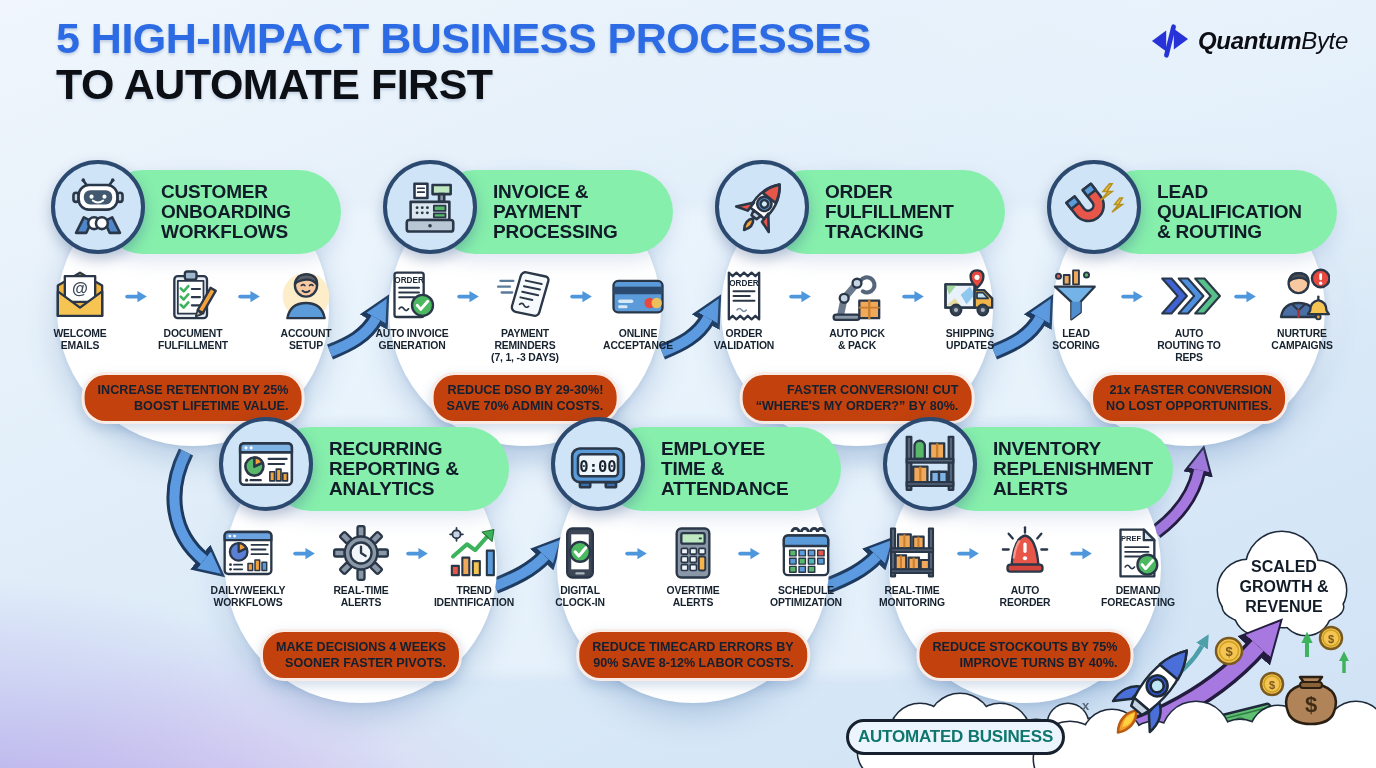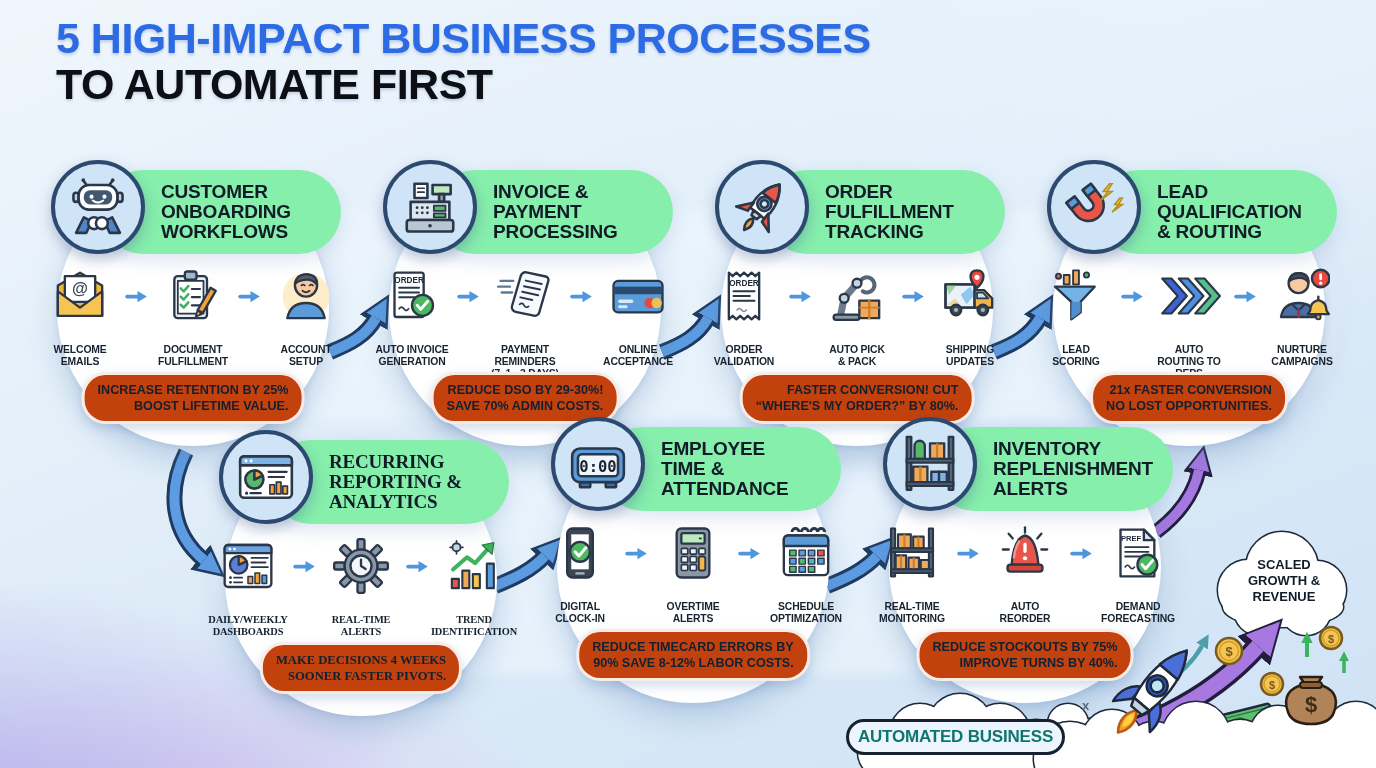--- a/index.html
+++ b/index.html
@@ -24,44 +24,44 @@
   .logo{position:absolute;right:28px;top:22px;display:flex;align-items:center;gap:7px;z-index:4;}
   .logo-ic{width:42px;height:38px;}
   .logo-text{font-size:24px;color:#0d0d14;font-style:italic;letter-spacing:-.3px;}
   .lb{font-weight:800;} .ll{font-weight:400;}
 
   .decor{position:absolute;left:0;top:0;z-index:1;pointer-events:none;}
   .scene{position:absolute;left:0;top:0;z-index:3;pointer-events:none;}
 
   .process{position:absolute;width:272px;height:280px;z-index:2;}
   .p1{left:57px;top:168px;} .p2{left:389px;top:168px;} .p3{left:721px;top:168px;} .p4{left:1053px;top:168px;}
-  .p5{left:225px;top:438px;font-family:Liberation Serif, serif;} .p6{left:557px;top:425px;} .p7{left:889px;top:425px;}
+  .p5{left:225px;top:425px;} .p6{left:557px;top:425px;} .p7{left:889px;top:425px;}
   .circle{position:absolute;left:0;top:6px;width:272px;height:272px;border-radius:50%;background:#fff;
     box-shadow:0 14px 30px rgba(91,130,180,.30), 0 2px 6px rgba(91,130,180,.18);}
   .bubble{position:absolute;left:44px;top:2px;width:240px;min-height:84px;background:#86efac;border-radius:44px;
     display:flex;align-items:center;padding:5px 8px 5px 60px;box-sizing:border-box;
     box-shadow:0 8px 18px rgba(120,150,195,.22);}
   .title{font-size:19px;font-weight:800;line-height:1.07;color:#111c28;white-space:pre-line;letter-spacing:-.2px;}
   .badge{position:absolute;left:-6px;top:-8px;width:94px;height:94px;border-radius:50%;background:#cfe4f7;
     border:4px solid #2c4a70;box-sizing:border-box;display:flex;align-items:center;justify-content:center;
     box-shadow:0 6px 14px rgba(60,90,140,.35);}
   .badge-svg{width:62px;height:62px;}
   .steps{position:absolute;top:100px;left:2px;width:268px;display:flex;justify-content:center;align-items:flex-start;}
   .step{width:90px;display:flex;flex-direction:column;align-items:center;flex:none;}
   .icon-svg{width:56px;height:56px;}
   svg[data-icon="triple-chevron-icon"]{width:66px;height:56px;}
-  .label{margin-top:20px;font-size:10.4px;font-weight:700;line-height:1.16;text-align:center;color:#17222f;
+  .label{margin-top:4px;font-size:10.4px;font-weight:700;line-height:1.16;text-align:center;color:#17222f;
     white-space:pre-line;letter-spacing:-.15px;}
   .sarr{width:23px;height:15px;margin-top:21px;flex:none;}
   .benefit{position:absolute;top:204px;left:50%;transform:translateX(-50%);background:#c2410c;
     border:3px solid rgba(255,255,255,.9);border-radius:24px;padding:7px 13px;font-size:12.6px;font-weight:800;
     text-align:right;color:#122031;white-space:pre-line;line-height:1.28;width:max-content;max-width:250px;
     box-shadow:0 5px 12px rgba(90,130,180,.28);}
 
-  .cloud-label{position:absolute;left:1220px;top:557px;width:128px;text-align:center;font-size:13px;
+  .cloud-label{position:absolute;left:1220px;top:557px;width:128px;text-align:center;font-size:16px;
     font-weight:800;line-height:1.24;color:#111c28;white-space:pre-line;z-index:4;}
   .auto-pill{position:absolute;left:846px;top:719px;width:213px;height:30px;border:3px solid #16202e;
     border-radius:19px;background:#ecf5fd;display:flex;align-items:center;justify-content:center;
     font-size:17px;font-weight:800;color:#0f766e;letter-spacing:-.2px;z-index:5;}
   #sprite{position:absolute;width:0;height:0;overflow:hidden;}
 </style>
 </head>
 <body>
 
 <svg id="sprite" xmlns="http://www.w3.org/2000/svg" aria-hidden="true">
@@ -541,20 +541,26 @@
         <path d="M1156,532 C1180,514 1194,494 1199,470" stroke="#a678e0" stroke-width="9.5" marker-end="url(#hP)"></path>
       </g>
     </g>
   </svg>
 
   <div class="titles">
     <div class="t1">5 HIGH-IMPACT BUSINESS PROCESSES</div>
     <div class="t2">TO AUTOMATE FIRST</div>
   </div>
 
+  <div class="logo">
+    <svg class="logo-ic">
+        <use href="#quantumbyte-logo-icon"></use>
+      </svg>
+    <div class="logo-text"><span class="lb">Quantum</span><span class="ll">Byte</span></div>
+  </div>
 
   <svg class="scene" width="1376" height="768" viewBox="0 0 1376 768">
     <defs>
       <marker id="hT" viewBox="0 0 10 10" refX="0" refY="5" markerWidth="3" markerHeight="3" orient="auto">
           <path d="M0 0 L10 5 L0 10 z" fill="#4d9faa"></path>
         </marker>
       <marker id="hG" viewBox="0 0 10 10" refX="0" refY="5" markerWidth="2.8" markerHeight="2.8" orient="auto">
           <path d="M0 0 L10 5 L0 10 z" fill="#3cb35c"></path>
         </marker>
       <g id="cS">
@@ -859,21 +865,21 @@
       <svg class="badge-svg">
           <use href="#dashboard-badge-icon"></use>
         </svg>
     </div>
     <div class="steps">
         <div class="step">
           <svg class="icon-svg" data-icon="dashboard-mini-icon">
             <use href="#dashboard-mini-icon"></use>
           </svg>
           <div class="label">DAILY/WEEKLY
-DASHBOARDS</div>
+WORKFLOWS</div>
         </div>
         <svg class="sarr" viewBox="0 0 24 16">
           <path d="M2 8 H14" stroke="#4f97dd" stroke-width="4" fill="none" stroke-linecap="round"></path>
           <path d="M13 2 L23 8 L13 14 z" fill="#4f97dd"></path>
         </svg>
         <div class="step">
           <svg class="icon-svg" data-icon="gear-clock-icon">
             <use href="#gear-clock-icon"></use>
           </svg>
           <div class="label">REAL-TIME

